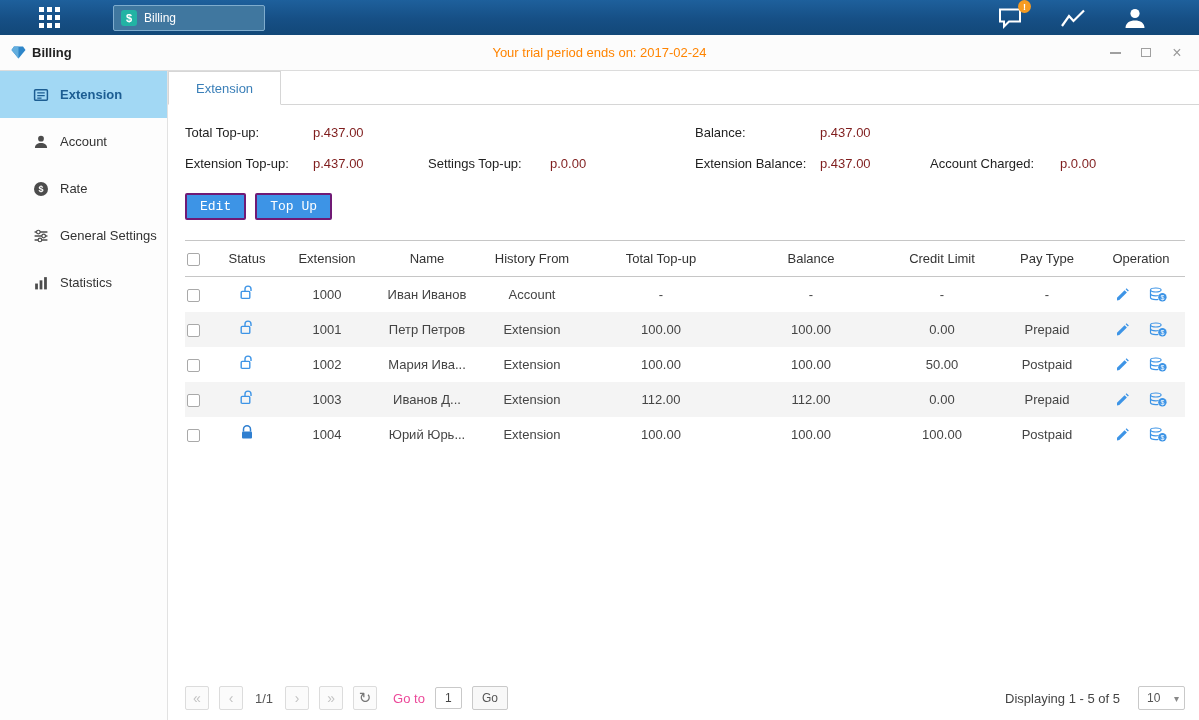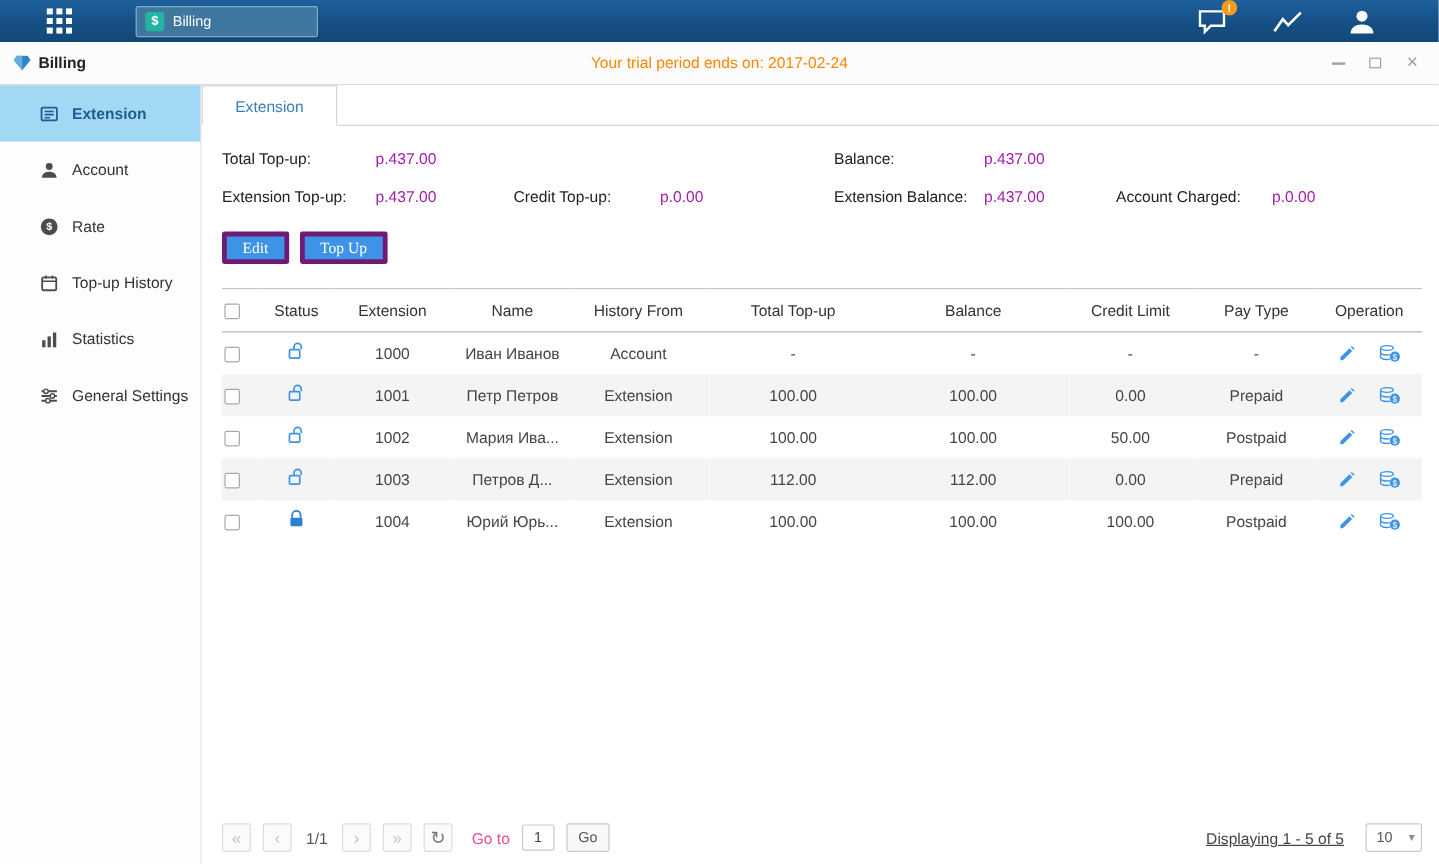--- a/index.html
+++ b/index.html
@@ -53,26 +53,26 @@
   .content { flex:1; position:relative; background:#fff; }
   .tabbar { height:34px; position:relative; }
   .tabbar::after { content:""; position:absolute; left:0; right:0; bottom:0; height:1px; background:#d6d6d6; }
   .tab { position:relative; z-index:1; display:inline-block; height:34px; line-height:33px;
          padding:0 27px; background:#fff; border:1px solid #d6d6d6; border-bottom:1px solid #fff;
          color:#3a7fb8; font-size:13px; cursor:pointer; }
 
   .cbody { padding:12px 14px 0 17px; }
   .srow { display:flex; align-items:center; height:31px; font-size:13px; }
   .sl { font-weight:normal; color:#222; }
-  .sv { color:#a21caf; }
+  .sv { color:#7f1d1d; }
   .w1{width:128px}.w2{width:115px}.w3{width:122px}.w4{width:145px}.w5{width:125px}.w6{width:110px}.w7{width:130px}
 
   .btnrow { margin-top:14px; display:flex; gap:9px; }
-  .btn-primary { height:27px; padding:0 13px; background:#3d94e6; border:4px solid #701a75;
-                 border-radius:2px; color:#fff; font-size:13px; font-family:Liberation Serif, serif; cursor:pointer; }
+  .btn-primary { height:27px; padding:0 13px; background:#3d94e6; border:2px solid #701a75;
+                 border-radius:2px; color:#fff; font-size:13px; font-family:Liberation Mono, monospace; cursor:pointer; }
 
   
   table { margin-top:20px; width:1000px; border-collapse:collapse; table-layout:fixed; font-size:13px; }
   th { height:36px; font-weight:normal; color:#333; text-align:center;
        border-top:1px solid #c6c6c6; border-bottom:1px solid #c6c6c6; }
   td { height:35px; text-align:center; color:#444; }
   tbody tr:nth-child(even) { background:#f4f4f4; }
   .c-check { text-align:left; padding-left:2px; }
   .checkbox { display:inline-block; width:13px; height:13px; border:1px solid #a9a9a9;
               border-radius:2px; background:#fff; vertical-align:middle; cursor:pointer; }
@@ -86,21 +86,21 @@
            display:flex; align-items:center; justify-content:center; font-size:14px; cursor:pointer; }
   .pgbtn.disabled { color:#c3c3c3; }
   .pgbtn.refresh { color:#777; font-size:15px; }
   .pgtext { margin:0 2px; }
   .goto-label { margin-left:6px; color:#ec4899; }
   .goto-input { width:27px; height:22px; border:1px solid #c9c9c9; border-radius:2px;
                 text-align:center; font-size:12px; font-family:inherit; color:#444; }
   .go-btn { height:24px; padding:0 9px; border:1px solid #c9c9c9; border-radius:2px; background:#f8f8f8;
             font-size:12px; font-family:inherit; color:#555; cursor:pointer; }
   .pager-spacer { flex:1; }
-  .displaying { color:#444; margin-right:8px;text-decoration:underline; }
+  .displaying { color:#444; margin-right:8px; }
   .page-size { width:47px; height:24px; border:1px solid #c9c9c9; border-radius:2px; background:#fff;
                display:flex; align-items:center; justify-content:space-between; padding:0 5px 0 8px;
                font-size:12px; color:#555; cursor:pointer; }
   .caret { color:#888; font-size:10px; }
 </style>
 </head>
 <body>
 
 <div class="window">
 
@@ -186,46 +186,37 @@
       </div>
       <div class="side-item">
         <span class="si-icon">
           <span class="rate-coin">$</span>
         </span>
         <span>Rate</span>
       </div>
       <div class="side-item">
         <span class="si-icon">
           <svg width="16" height="16" viewBox="0 0 15 15">
-              <rect x="2" y="3" width="11" height="10" rx="1" fill="none" stroke="currentColor" stroke-width="1.4"></rect>
-              <path d="M2 6 h11 M5 1.5 v2.5 M10 1.5 v2.5" stroke="currentColor" stroke-width="1.3" fill="none"></path>
+              <path d="M1.5 3.8 h12 M1.5 7.5 h12 M1.5 11.2 h12" stroke="currentColor" stroke-width="1.4" fill="none"></path>
+              <circle cx="5" cy="3.8" r="1.7" fill="#fff" stroke="currentColor" stroke-width="1.1"></circle>
+              <circle cx="10" cy="7.5" r="1.7" fill="#fff" stroke="currentColor" stroke-width="1.1"></circle>
+              <circle cx="6.5" cy="11.2" r="1.7" fill="#fff" stroke="currentColor" stroke-width="1.1"></circle>
             </svg>
         </span>
-        <span>Top-up History</span>
+        <span>General Settings</span>
       </div>
       <div class="side-item">
         <span class="si-icon">
           <svg width="16" height="16" viewBox="0 0 15 15">
               <rect x="2" y="8" width="2.6" height="5.5" fill="currentColor"></rect>
               <rect x="6.2" y="5" width="2.6" height="8.5" fill="currentColor"></rect>
               <rect x="10.4" y="2" width="2.6" height="11.5" fill="currentColor"></rect>
             </svg>
         </span>
         <span>Statistics</span>
-      </div>
-      <div class="side-item">
-        <span class="si-icon">
-          <svg width="16" height="16" viewBox="0 0 15 15">
-              <path d="M1.5 3.8 h12 M1.5 7.5 h12 M1.5 11.2 h12" stroke="currentColor" stroke-width="1.4" fill="none"></path>
-              <circle cx="5" cy="3.8" r="1.7" fill="#fff" stroke="currentColor" stroke-width="1.1"></circle>
-              <circle cx="10" cy="7.5" r="1.7" fill="#fff" stroke="currentColor" stroke-width="1.1"></circle>
-              <circle cx="6.5" cy="11.2" r="1.7" fill="#fff" stroke="currentColor" stroke-width="1.1"></circle>
-            </svg>
-        </span>
-        <span>General Settings</span>
       </div>
     </aside>
 
     <section class="content">
       <div class="tabbar">
         <div class="tab">
           <span>Extension</span>
         </div>
       </div>
 
@@ -235,21 +226,21 @@
           <span class="sl w1">Total Top-up:</span>
           <span class="sv w2">p.437.00</span>
           <span class="w3"></span>
           <span class="w4"></span>
           <span class="sl w5">Balance:</span>
           <span class="sv w6">p.437.00</span>
         </div>
         <div class="srow">
           <span class="sl w1">Extension Top-up:</span>
           <span class="sv w2">p.437.00</span>
-          <span class="sl w3">Credit Top-up:</span>
+          <span class="sl w3">Settings Top-up:</span>
           <span class="sv w4">p.0.00</span>
           <span class="sl w5">Extension Balance:</span>
           <span class="sv w6">p.437.00</span>
           <span class="sl w7">Account Charged:</span>
           <span class="sv">p.0.00</span>
         </div>
 
         <div class="btnrow">
           <button class="btn-primary">Edit</button>
           <button class="btn-primary">Top Up</button>
@@ -390,21 +381,21 @@
             </tr>
             <tr>
               <td class="c-check"><span class="checkbox"></span></td>
               <td><span class="lock-wrap">
                     <svg width="14" height="15" viewBox="0 0 14 15">
                       <rect x="1.2" y="6.4" width="8.6" height="7" rx="1" fill="none" stroke="#3d94e6" stroke-width="1.4"></rect>
                       <path d="M5 6.4 V4.1 a3 3 0 0 1 6 0 V6" fill="none" stroke="#3d94e6" stroke-width="1.4"></path>
                     </svg>
                   </span></td>
               <td>1003</td>
-              <td>Петров Д...</td>
+              <td>Иванов Д...</td>
               <td>Extension</td>
               <td>112.00</td>
               <td>112.00</td>
               <td>0.00</td>
               <td>Prepaid</td>
               <td class="c-op">
                 <span class="op-ic">
                     <svg width="15" height="15" viewBox="0 0 15 15">
                       <path d="M2 10.8 L9.6 3.2 l2.3 2.3 L4.3 13.1 2 13.4 z" fill="#3d94e6"></path>
                       <path d="M10.6 2.2 l.9-.9 2.3 2.3 -.9.9 z" fill="#3d94e6"></path>

